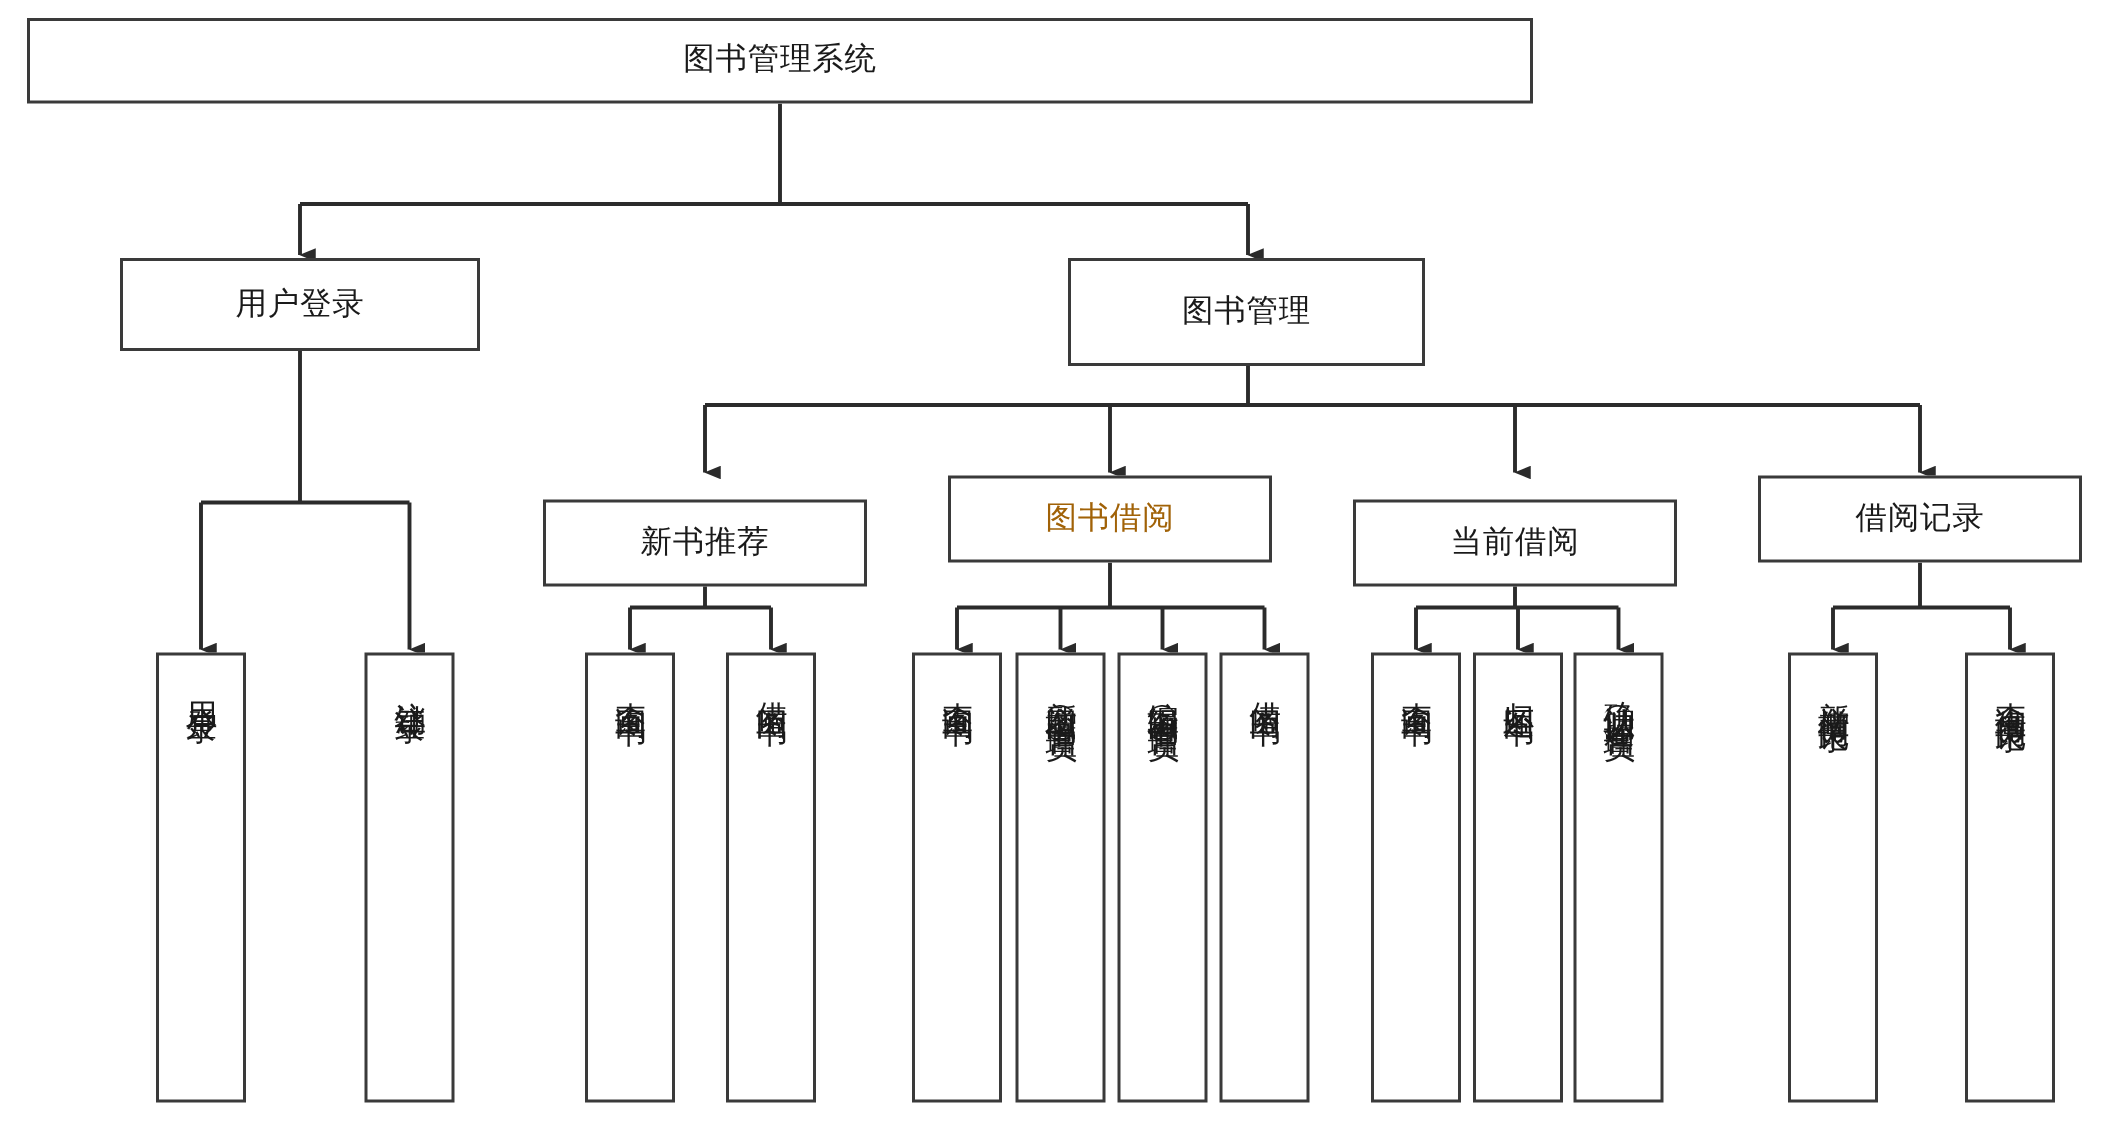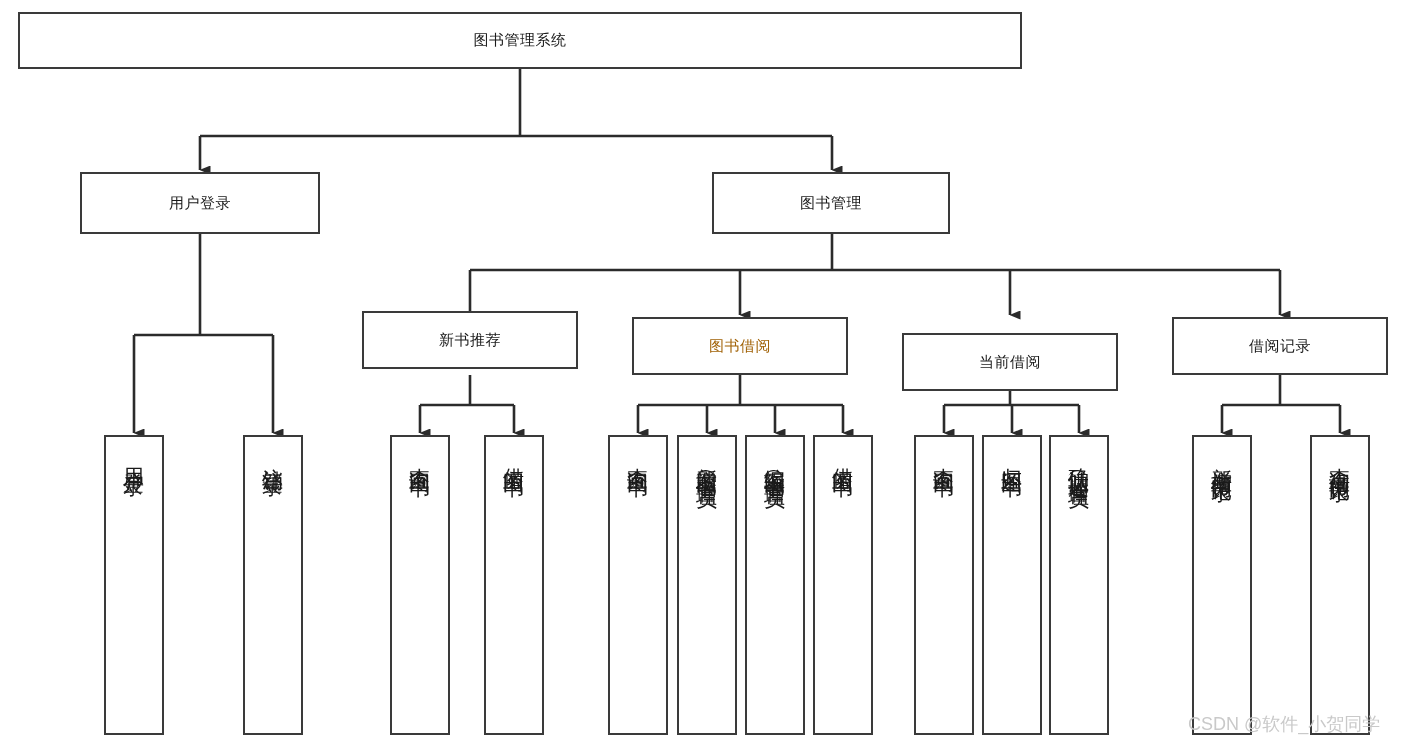--- a/index.html
+++ b/index.html
@@ -35,21 +35,21 @@
     justify-content: center;
     overflow: hidden;
   }
   .node-label {
     color: #1a1a1a;
     white-space: pre;
     text-align: center;
     line-height: 1.08;
   }
   .node-box.horizontal .node-label {
-    font-size: 15px;
+    font-size: 21px;
     letter-spacing: 0.5px;
   }
   .node-box.vertical {
     align-items: flex-start;
     padding-top: 14px;
   }
   .node-box.vertical .node-label {
     writing-mode: vertical-rl;
     text-orientation: upright;
     font-size: 21px;
@@ -121,25 +121,25 @@
     </g>
   </svg>
 
   <div class="node-box horizontal" style="left: 18px; top: 12px; width: 1004px; height: 57px; border-color: rgb(58, 58, 58); background: rgb(255, 255, 255);">
     <span class="node-label" style="color: rgb(26, 26, 26);">图书管理系统</span>
   </div>
 
   <div class="node-box horizontal" style="left: 80px; top: 172px; width: 240px; height: 62px; border-color: rgb(58, 58, 58); background: rgb(255, 255, 255);">
     <span class="node-label" style="color: rgb(26, 26, 26);">用户登录</span>
   </div>
-  <div class="node-box horizontal" style="left: 712px; top: 172px; width: 238px; height: 62px; border-color: rgb(58, 58, 58); background: rgb(255, 255, 255);">
+  <div class="node-box horizontal" style="left: 712px; top: 172px; width: 238px; height: 72px; border-color: rgb(58, 58, 58); background: rgb(255, 255, 255);">
     <span class="node-label" style="color: rgb(26, 26, 26);">图书管理</span>
   </div>
 
-  <div class="node-box horizontal" style="left: 362px; top: 311px; width: 216px; height: 58px; border-color: rgb(58, 58, 58); background: rgb(255, 255, 255);">
+  <div class="node-box horizontal" style="left: 362px; top: 333px; width: 216px; height: 58px; border-color: rgb(58, 58, 58); background: rgb(255, 255, 255);">
     <span class="node-label" style="color: rgb(26, 26, 26);">新书推荐</span>
   </div>
   <div class="node-box horizontal" style="left: 632px; top: 317px; width: 216px; height: 58px; border-color: rgb(58, 58, 58); background: rgb(255, 255, 255);">
     <span class="node-label" style="color: #a16207;">图书借阅</span>
   </div>
   <div class="node-box horizontal" style="left: 902px; top: 333px; width: 216px; height: 58px; border-color: rgb(58, 58, 58); background: rgb(255, 255, 255);">
     <span class="node-label" style="color: rgb(26, 26, 26);">当前借阅</span>
   </div>
   <div class="node-box horizontal" style="left: 1172px; top: 317px; width: 216px; height: 58px; border-color: rgb(58, 58, 58); background: rgb(255, 255, 255);">
     <span class="node-label" style="color: rgb(26, 26, 26);">借阅记录</span>
@@ -178,15 +178,14 @@
   <div class="node-box vertical" style="left: 1049px; top: 435px; width: 60px; height: 300px; border-color: rgb(58, 58, 58); background: rgb(255, 255, 255);">
     <span class="node-label" style="color: rgb(26, 26, 26);">确认归还（管理员）</span>
   </div>
   <div class="node-box vertical" style="left: 1192px; top: 435px; width: 60px; height: 300px; border-color: rgb(58, 58, 58); background: rgb(255, 255, 255);">
     <span class="node-label" style="color: rgb(26, 26, 26);">新增借阅记录</span>
   </div>
   <div class="node-box vertical" style="left: 1310px; top: 435px; width: 60px; height: 300px; border-color: rgb(58, 58, 58); background: rgb(255, 255, 255);">
     <span class="node-label" style="color: rgb(26, 26, 26);">查询借阅记录</span>
   </div>
 
-  <div class="watermark" style="color: rgb(201, 201, 201);">CSDN @软件_小贺同学</div>
 
 </div>
 
 </body></html>

